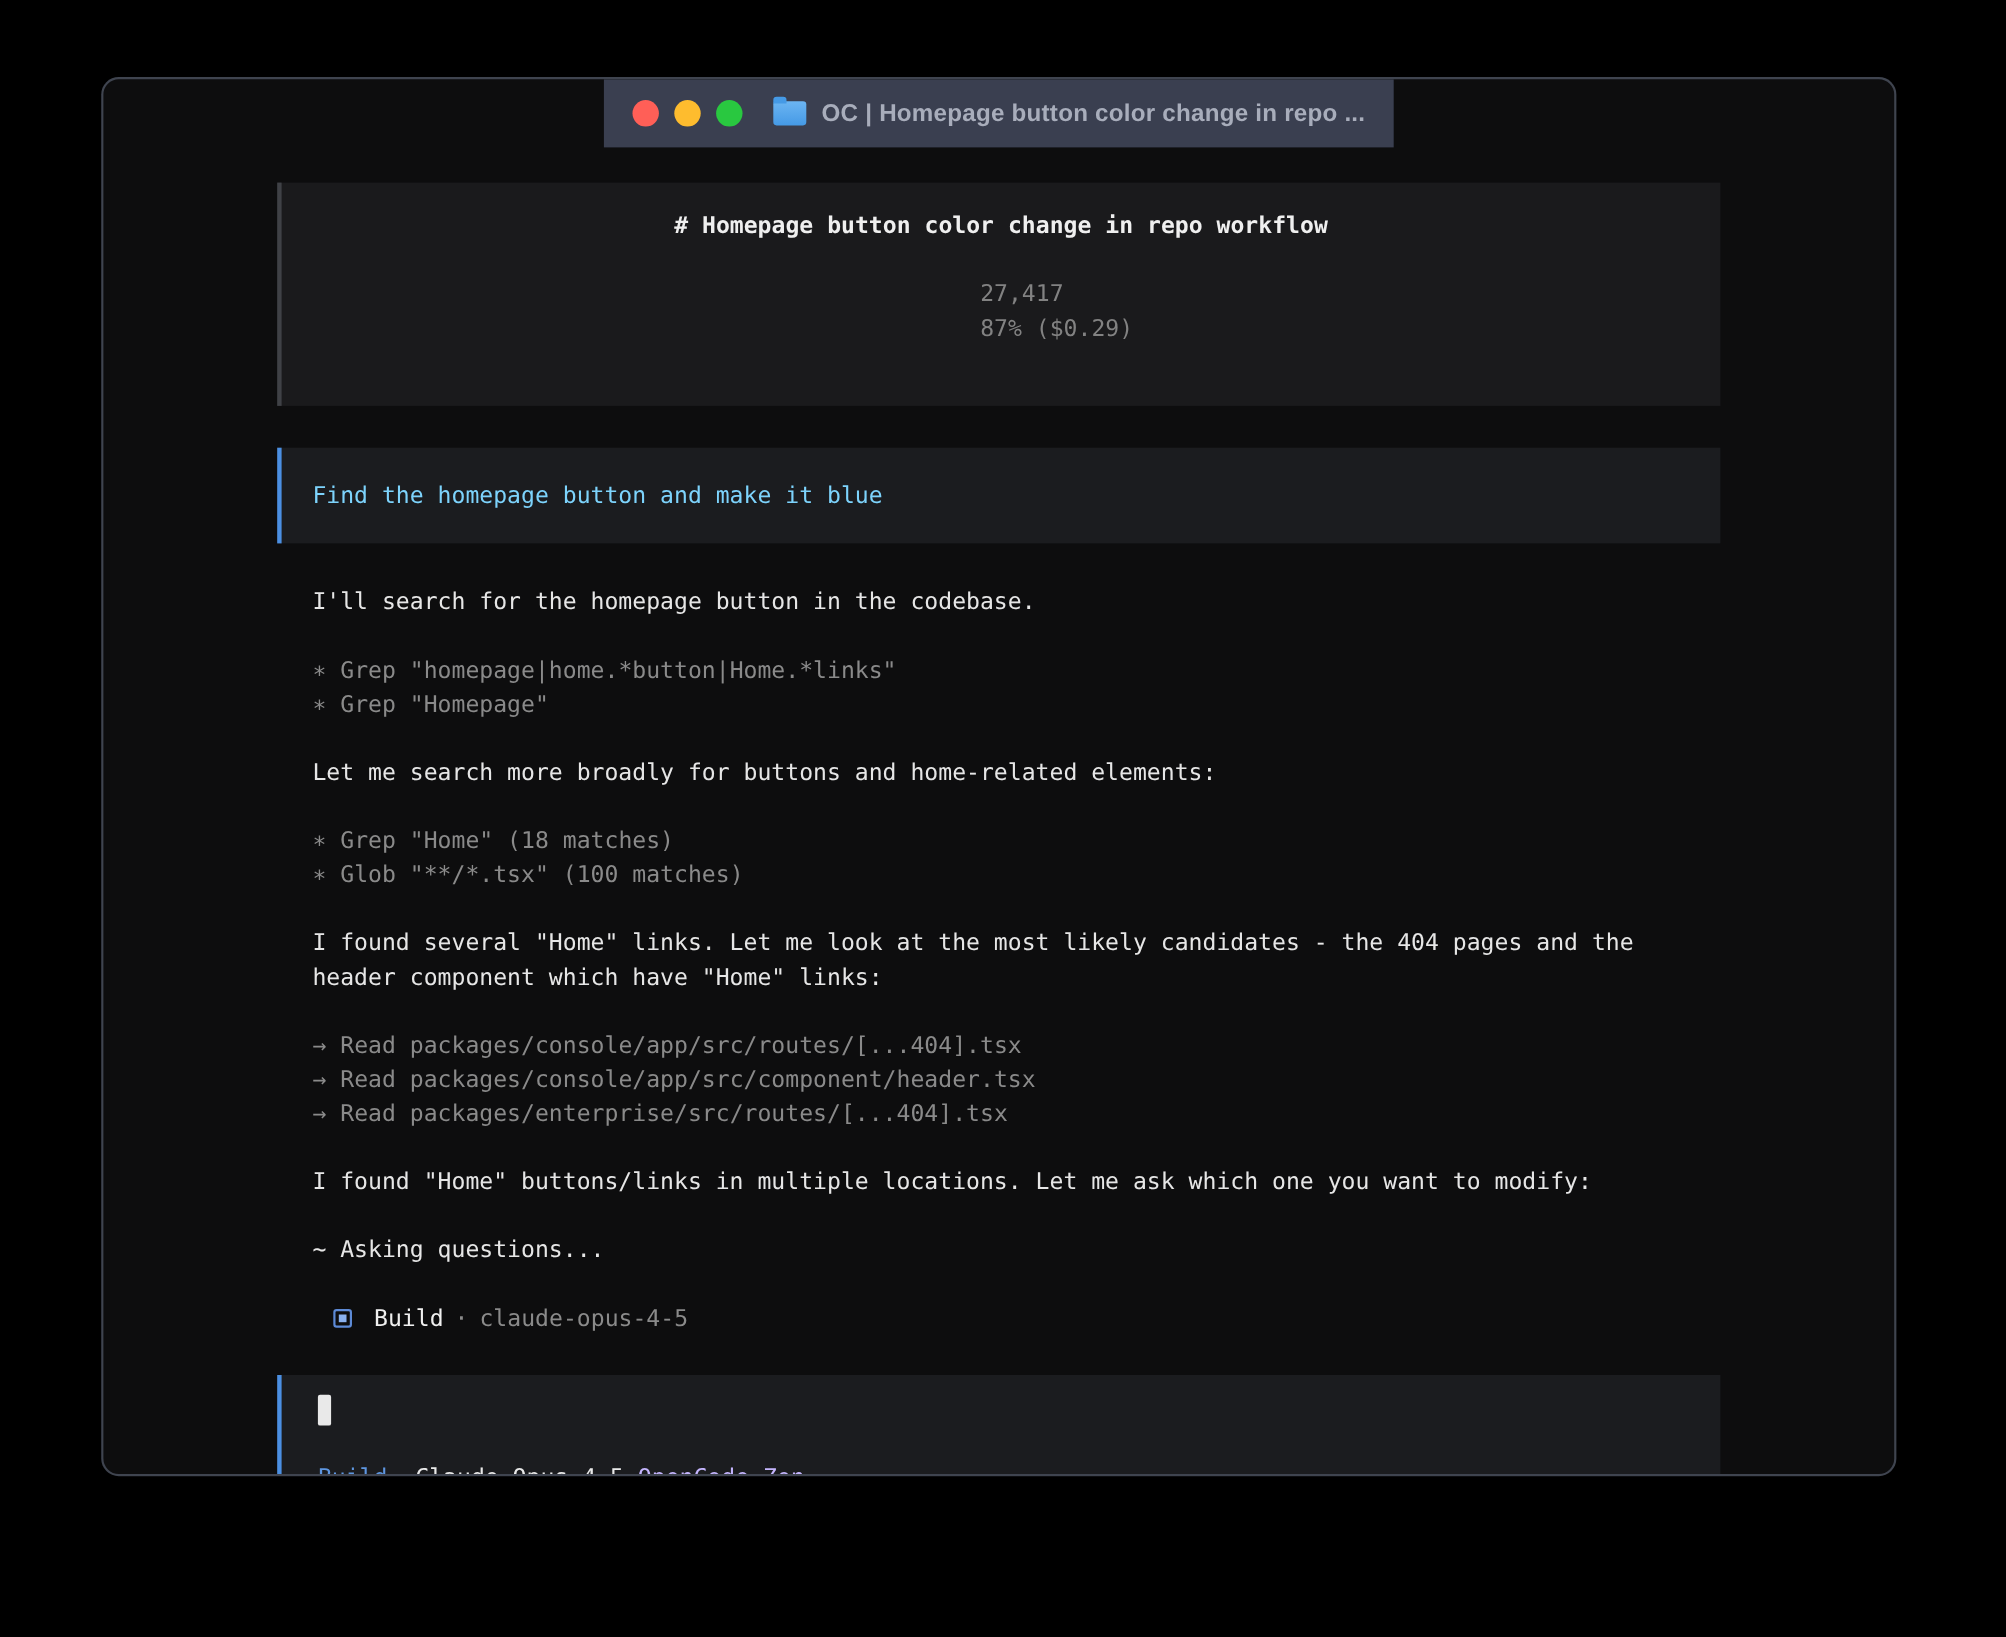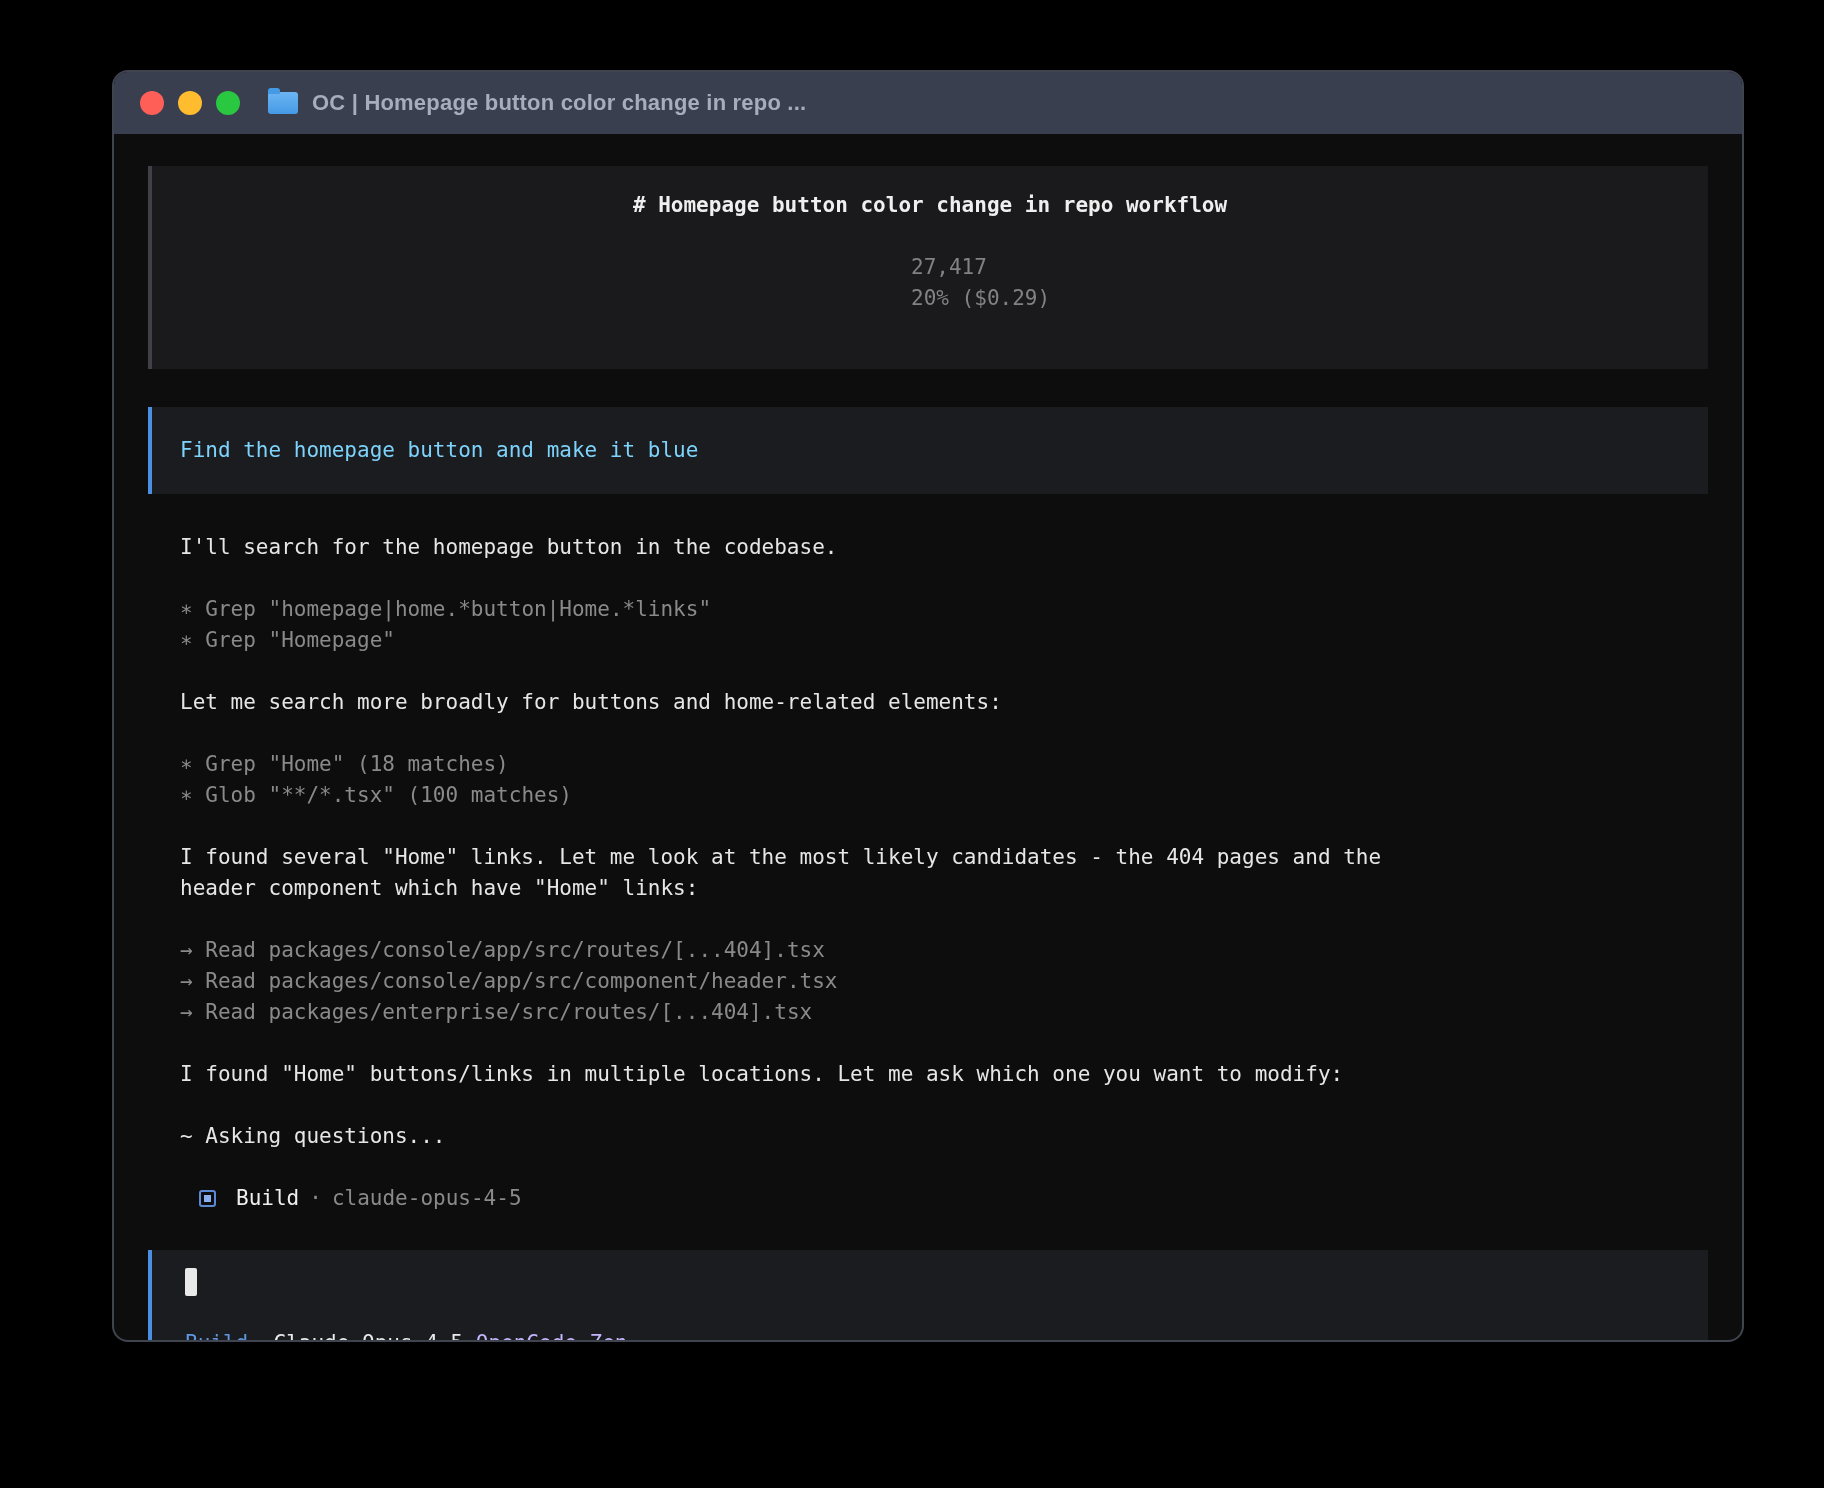--- a/index.html
+++ b/index.html
@@ -1,22 +1,22 @@
 <!DOCTYPE html>
 <html><head>
 <meta charset="utf-8">
 <style>
   * { margin:0; padding:0; box-sizing:border-box; }
   html,body { width:1824px; height:1488px; background:#000; overflow:hidden; }
   body { font-family:"DejaVu Sans Mono", monospace; }
 
   .window {
-    position:absolute; left:112px; top:70px; width:1632px; height:1272px;
+    position:absolute; left:92px; top:70px; width:1632px; height:1272px;
     background:#0d0d0e; border:2px solid rgba(125,135,160,0.45);
-    border-radius:16px; overflow:hidden; display:flex; flex-direction:column;
+    border-radius:16px; overflow:hidden; display:flex; flex-direction:column;align-items:center;
   }
 
   
   .titlebar {
     height:62px; flex:0 0 62px; background:#3a3f50;
     display:flex; align-items:center; padding:0 26px;
   }
   .lights { display:flex; gap:14px; }
   .light { width:24px; height:24px; border-radius:50%; }
   .light.red { background:#ff5f57; }
@@ -94,21 +94,21 @@
     <span class="proxy-icon"></span>
     <span class="titlebar-title">OC | Homepage button color change in repo ...</span>
   </div>
 
   <div class="terminal">
 
     <div class="block header-block">
       <span class="header-title"># Homepage button color change in repo workflow</span>
       <span class="header-meta">
         <span class="tokens">27,417</span>
-        <span class="cost">20% ($0.29)</span>
+        <span class="cost">87% ($0.29)</span>
       </span>
     </div>
 
     <div class="block blue user-block">
       <span class="user-text">Find the homepage button and make it blue</span>
     </div>
 
     <div class="messages">
         <div class="msg text">I'll search for the homepage button in the codebase.</div>
         <div class="msg tools">

